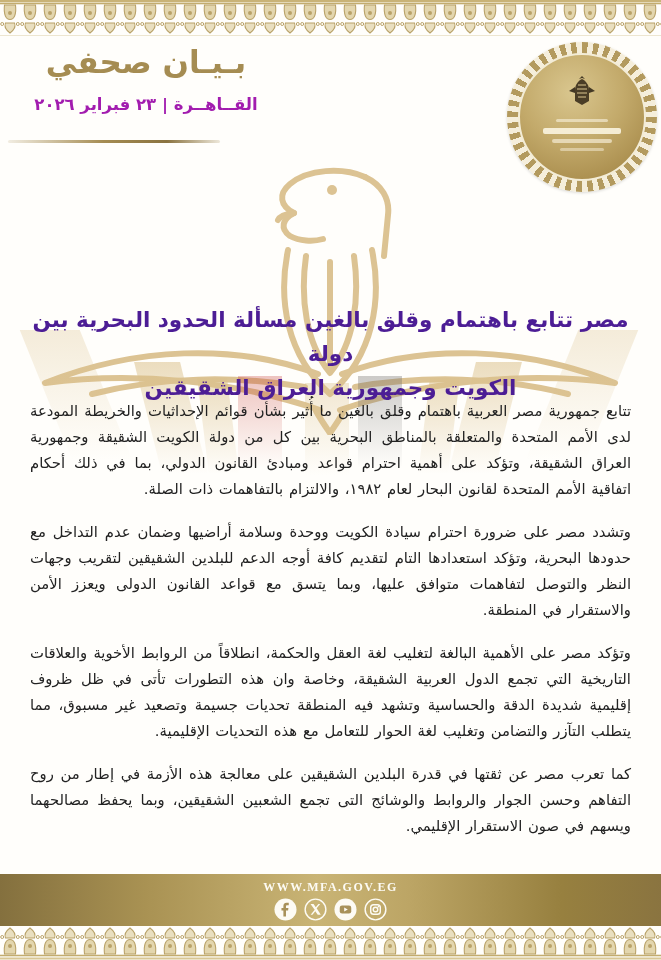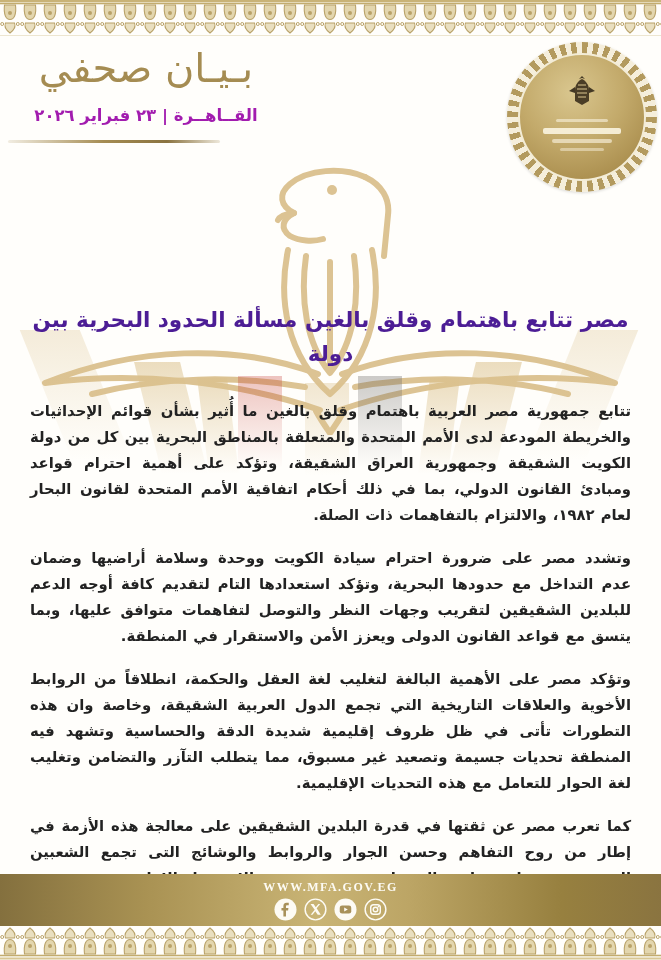--- a/index.html
+++ b/index.html
@@ -12,21 +12,21 @@
 
   
   .band { position:absolute; left:0; width:661px; height:36px; }
   .band.top { top:0; }
   .band.bottom { bottom:0; height:34px; }
   .band svg { display:block; }
 
   
   .masthead { position:absolute; top:44px; left:26px; width:240px; direction:rtl; text-align:center; }
   .doc-title {
-    font-size:40px; font-weight:400; color:#a58c52; line-height:1.2;
+    font-size:31px; font-weight:700; color:#a58c52; line-height:1.2;
     letter-spacing:-1px; white-space:nowrap;
   }
   .dateline {
     margin-top:14px; font-size:16.5px; font-weight:700; color:#a21caf; white-space:nowrap;
   }
   .gold-rule {
     position:absolute; top:140px; left:8px; width:212px; height:3px; border-radius:2px;
     background:linear-gradient(90deg, rgba(165,140,82,.15), #a58c52 45%, #8a7340 75%, rgba(165,140,82,.2));
   }
 
@@ -68,21 +68,21 @@
   .content { position:relative; z-index:1; }
   .headline {
     position:absolute; top:303px; left:30px; width:601px;
     direction:rtl; text-align:center;
     font-size:21.5px; font-weight:700; color:#4c1d95; line-height:34px;
   }
   .bodytext {
     position:absolute; top:398px; left:30px; width:601px; direction:rtl;
   }
   .bodytext p {
-    font-size:14.8px; font-weight:700; color:#222; line-height:26px;
+    font-size:14.8px; font-weight:400; color:#222; line-height:26px;
     text-align:justify; margin-bottom:17px; word-spacing:1px;
   }
 
   
   .footer-bar {
     position:absolute; left:0; bottom:34px; width:661px; height:52px; z-index:2;
     background:linear-gradient(90deg, #84703e 0%, #a99253 22%, #c9b475 48%, #bca565 62%, #97803f 85%, #8a7440 100%);
     display:flex; flex-direction:column; align-items:center; justify-content:center; gap:3px;
   }
   .website {
@@ -158,21 +158,21 @@
           <path d="M8,12 L2,16 L8,18 Z M22,12 L28,16 L22,18 Z" fill="#433824"></path>
           <path d="M11,10 L19,10 M10,14 L20,14 M10,18 L20,18 M11,22 L19,22" stroke="#d9c68e" stroke-width="1.2"></path>
         </svg>
         <div class="seal-line l1"></div>
         <div class="seal-line l2"></div>
         <div class="seal-line l3"></div>
         <div class="seal-line l4"></div>
       </div>
     </div>
 
-    <h1 class="headline"><span>مصر تتابع باهتمام وقلق بالغين مسألة الحدود البحرية بين دولة</span><br></h1>
+    <h1 class="headline"><span>مصر تتابع باهتمام وقلق بالغين مسألة الحدود البحرية بين دولة</span><br><span>الكويت وجمهورية العراق الشقيقين</span></h1>
 
     <div class="bodytext">
       <p>تتابع جمهورية مصر العربية باهتمام وقلق بالغين ما أُثير بشأن قوائم الإحداثيات والخريطة المودعة لدى الأمم المتحدة والمتعلقة بالمناطق البحرية بين كل من دولة الكويت الشقيقة وجمهورية العراق الشقيقة، وتؤكد على أهمية احترام قواعد ومبادئ القانون الدولي، بما في ذلك أحكام اتفاقية الأمم المتحدة لقانون البحار لعام ١٩٨٢، والالتزام بالتفاهمات ذات الصلة.</p>
       <p>وتشدد مصر على ضرورة احترام سيادة الكويت ووحدة وسلامة أراضيها وضمان عدم التداخل مع حدودها البحرية، وتؤكد استعدادها التام لتقديم كافة أوجه الدعم للبلدين الشقيقين لتقريب وجهات النظر والتوصل لتفاهمات متوافق عليها، وبما يتسق مع قواعد القانون الدولى ويعزز الأمن والاستقرار في المنطقة.</p>
       <p>وتؤكد مصر على الأهمية البالغة لتغليب لغة العقل والحكمة، انطلاقاً من الروابط الأخوية والعلاقات التاريخية التي تجمع الدول العربية الشقيقة، وخاصة وان هذه التطورات تأتى في ظل ظروف إقليمية شديدة الدقة والحساسية وتشهد فيه المنطقة تحديات جسيمة وتصعيد غير مسبوق، مما يتطلب التآزر والتضامن وتغليب لغة الحوار للتعامل مع هذه التحديات الإقليمية.</p>
       <p>كما تعرب مصر عن ثقتها في قدرة البلدين الشقيقين على معالجة هذه الأزمة في إطار من روح التفاهم وحسن الجوار والروابط والوشائج التى تجمع الشعبين الشقيقين، وبما يحفظ مصالحهما ويسهم في صون الاستقرار الإقليمي.</p>
     </div>
   </div>
 
   <div class="footer-bar">

